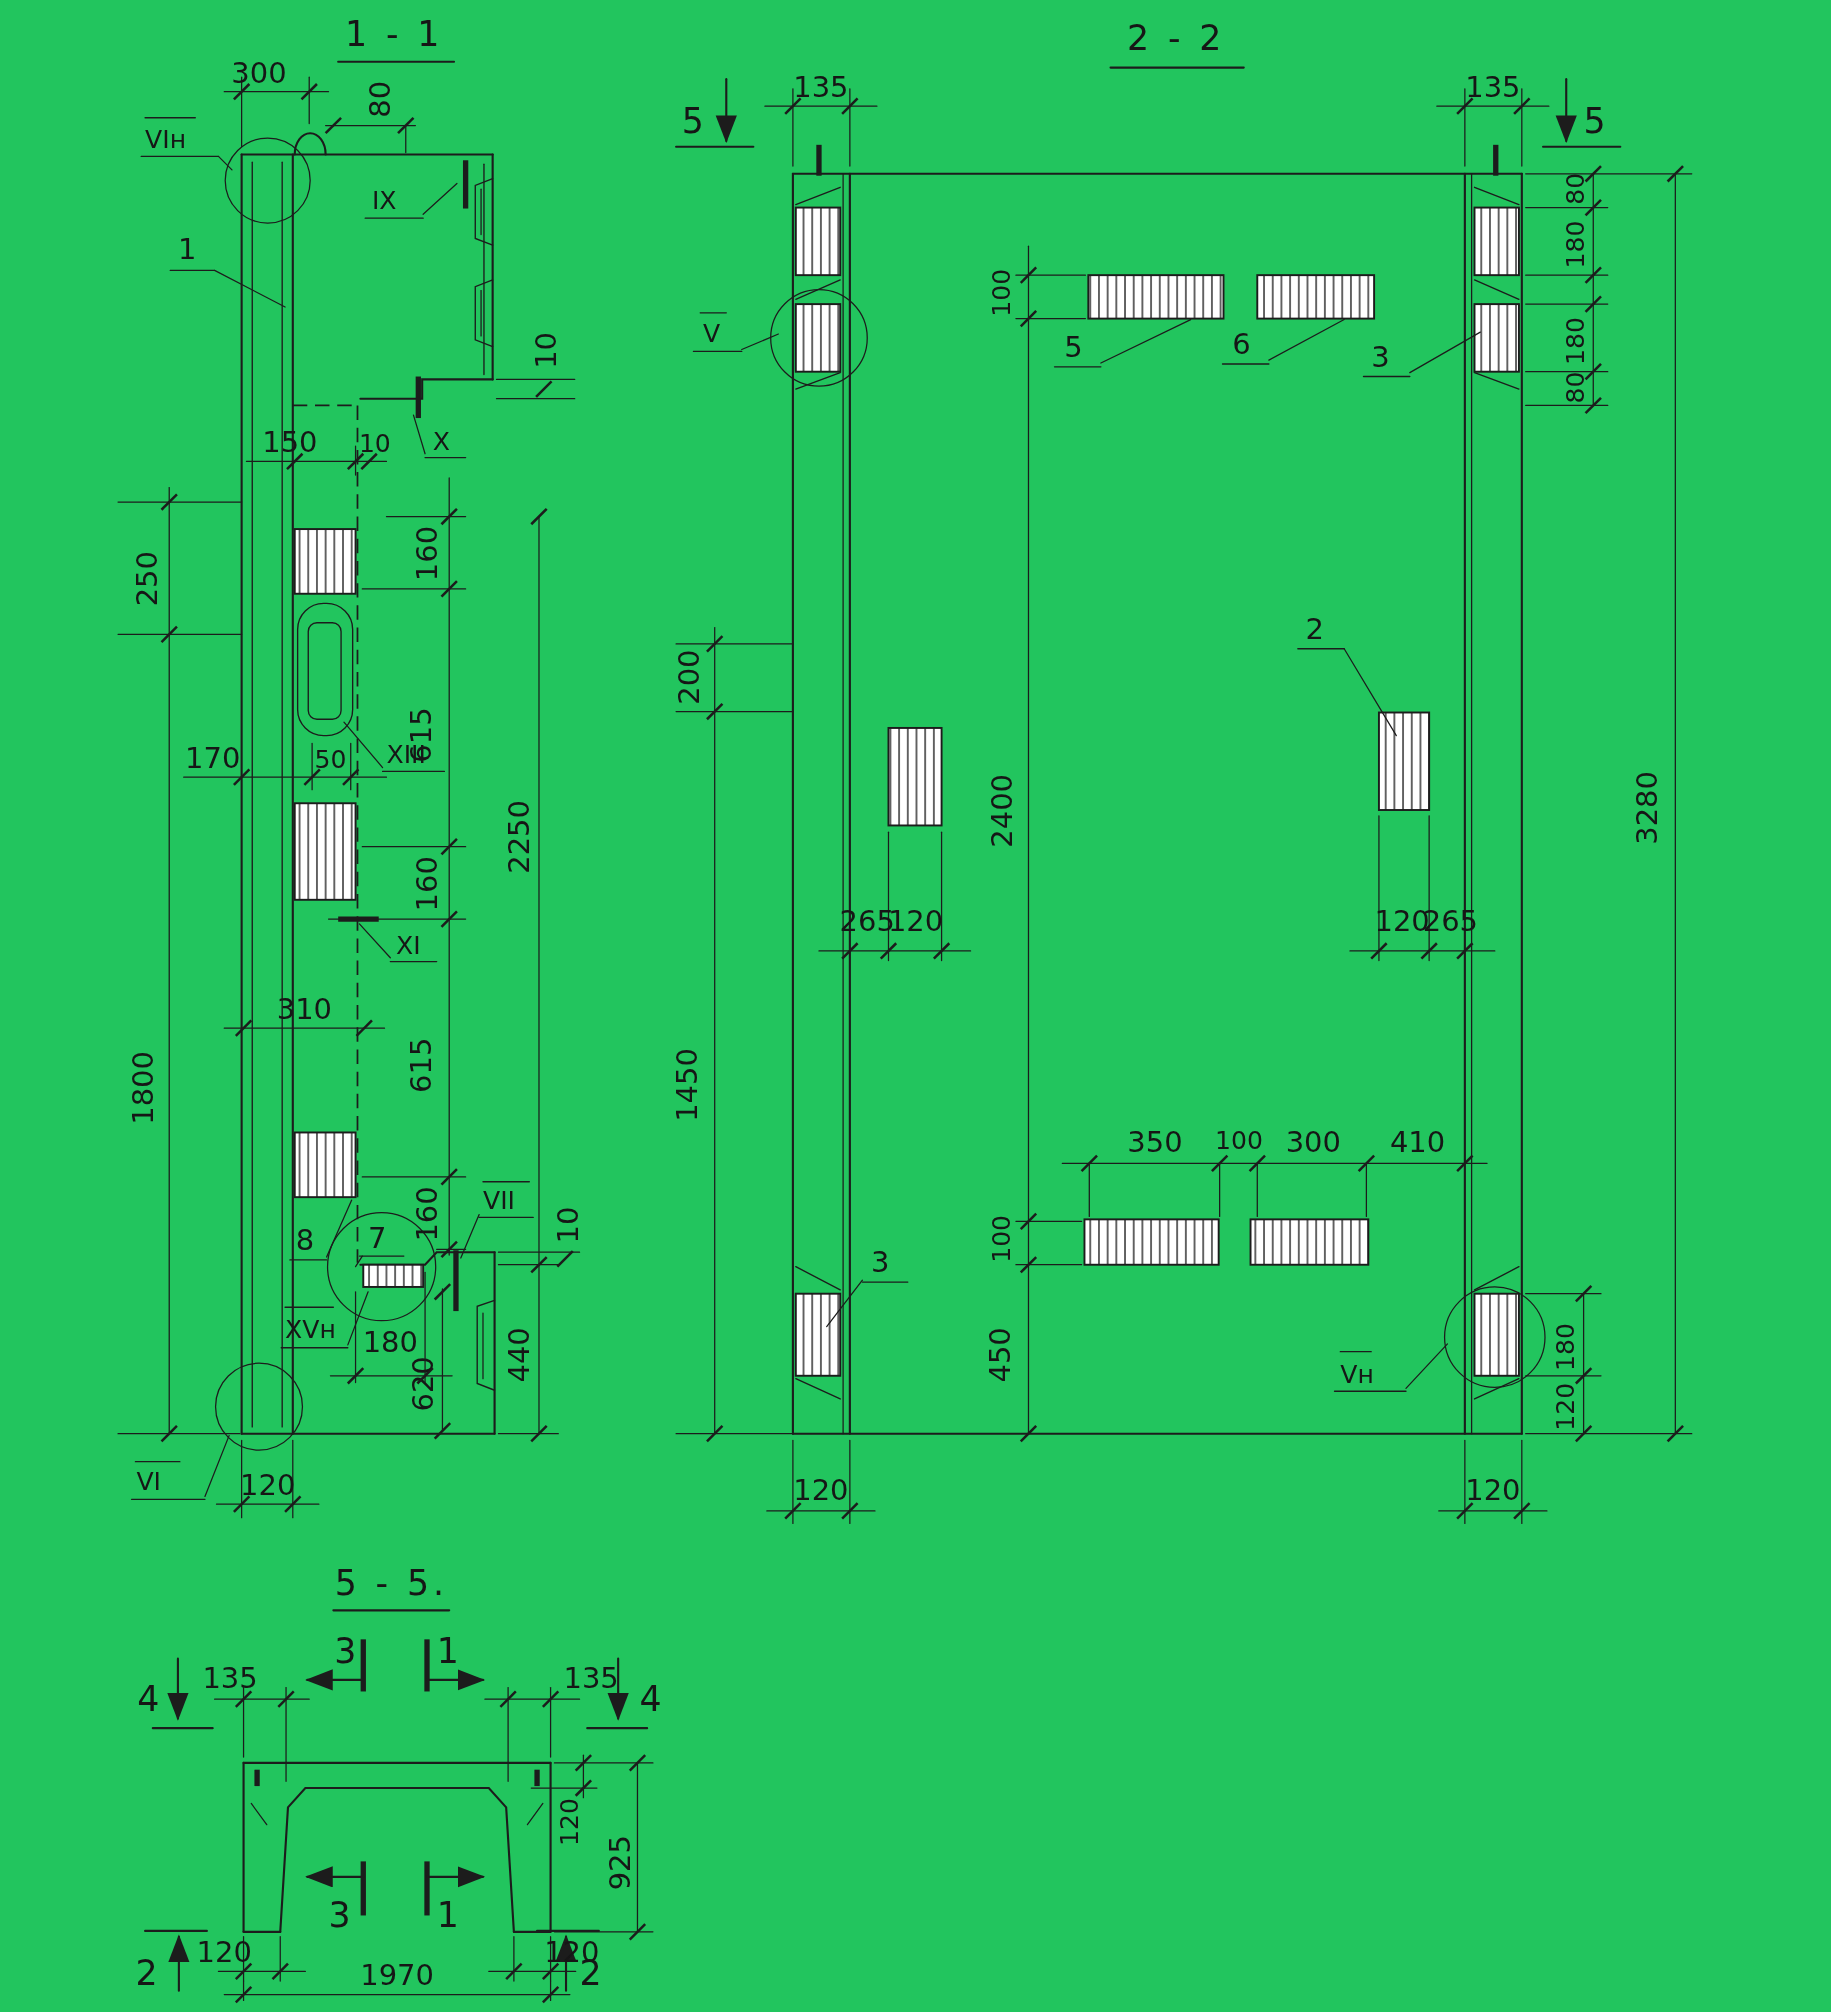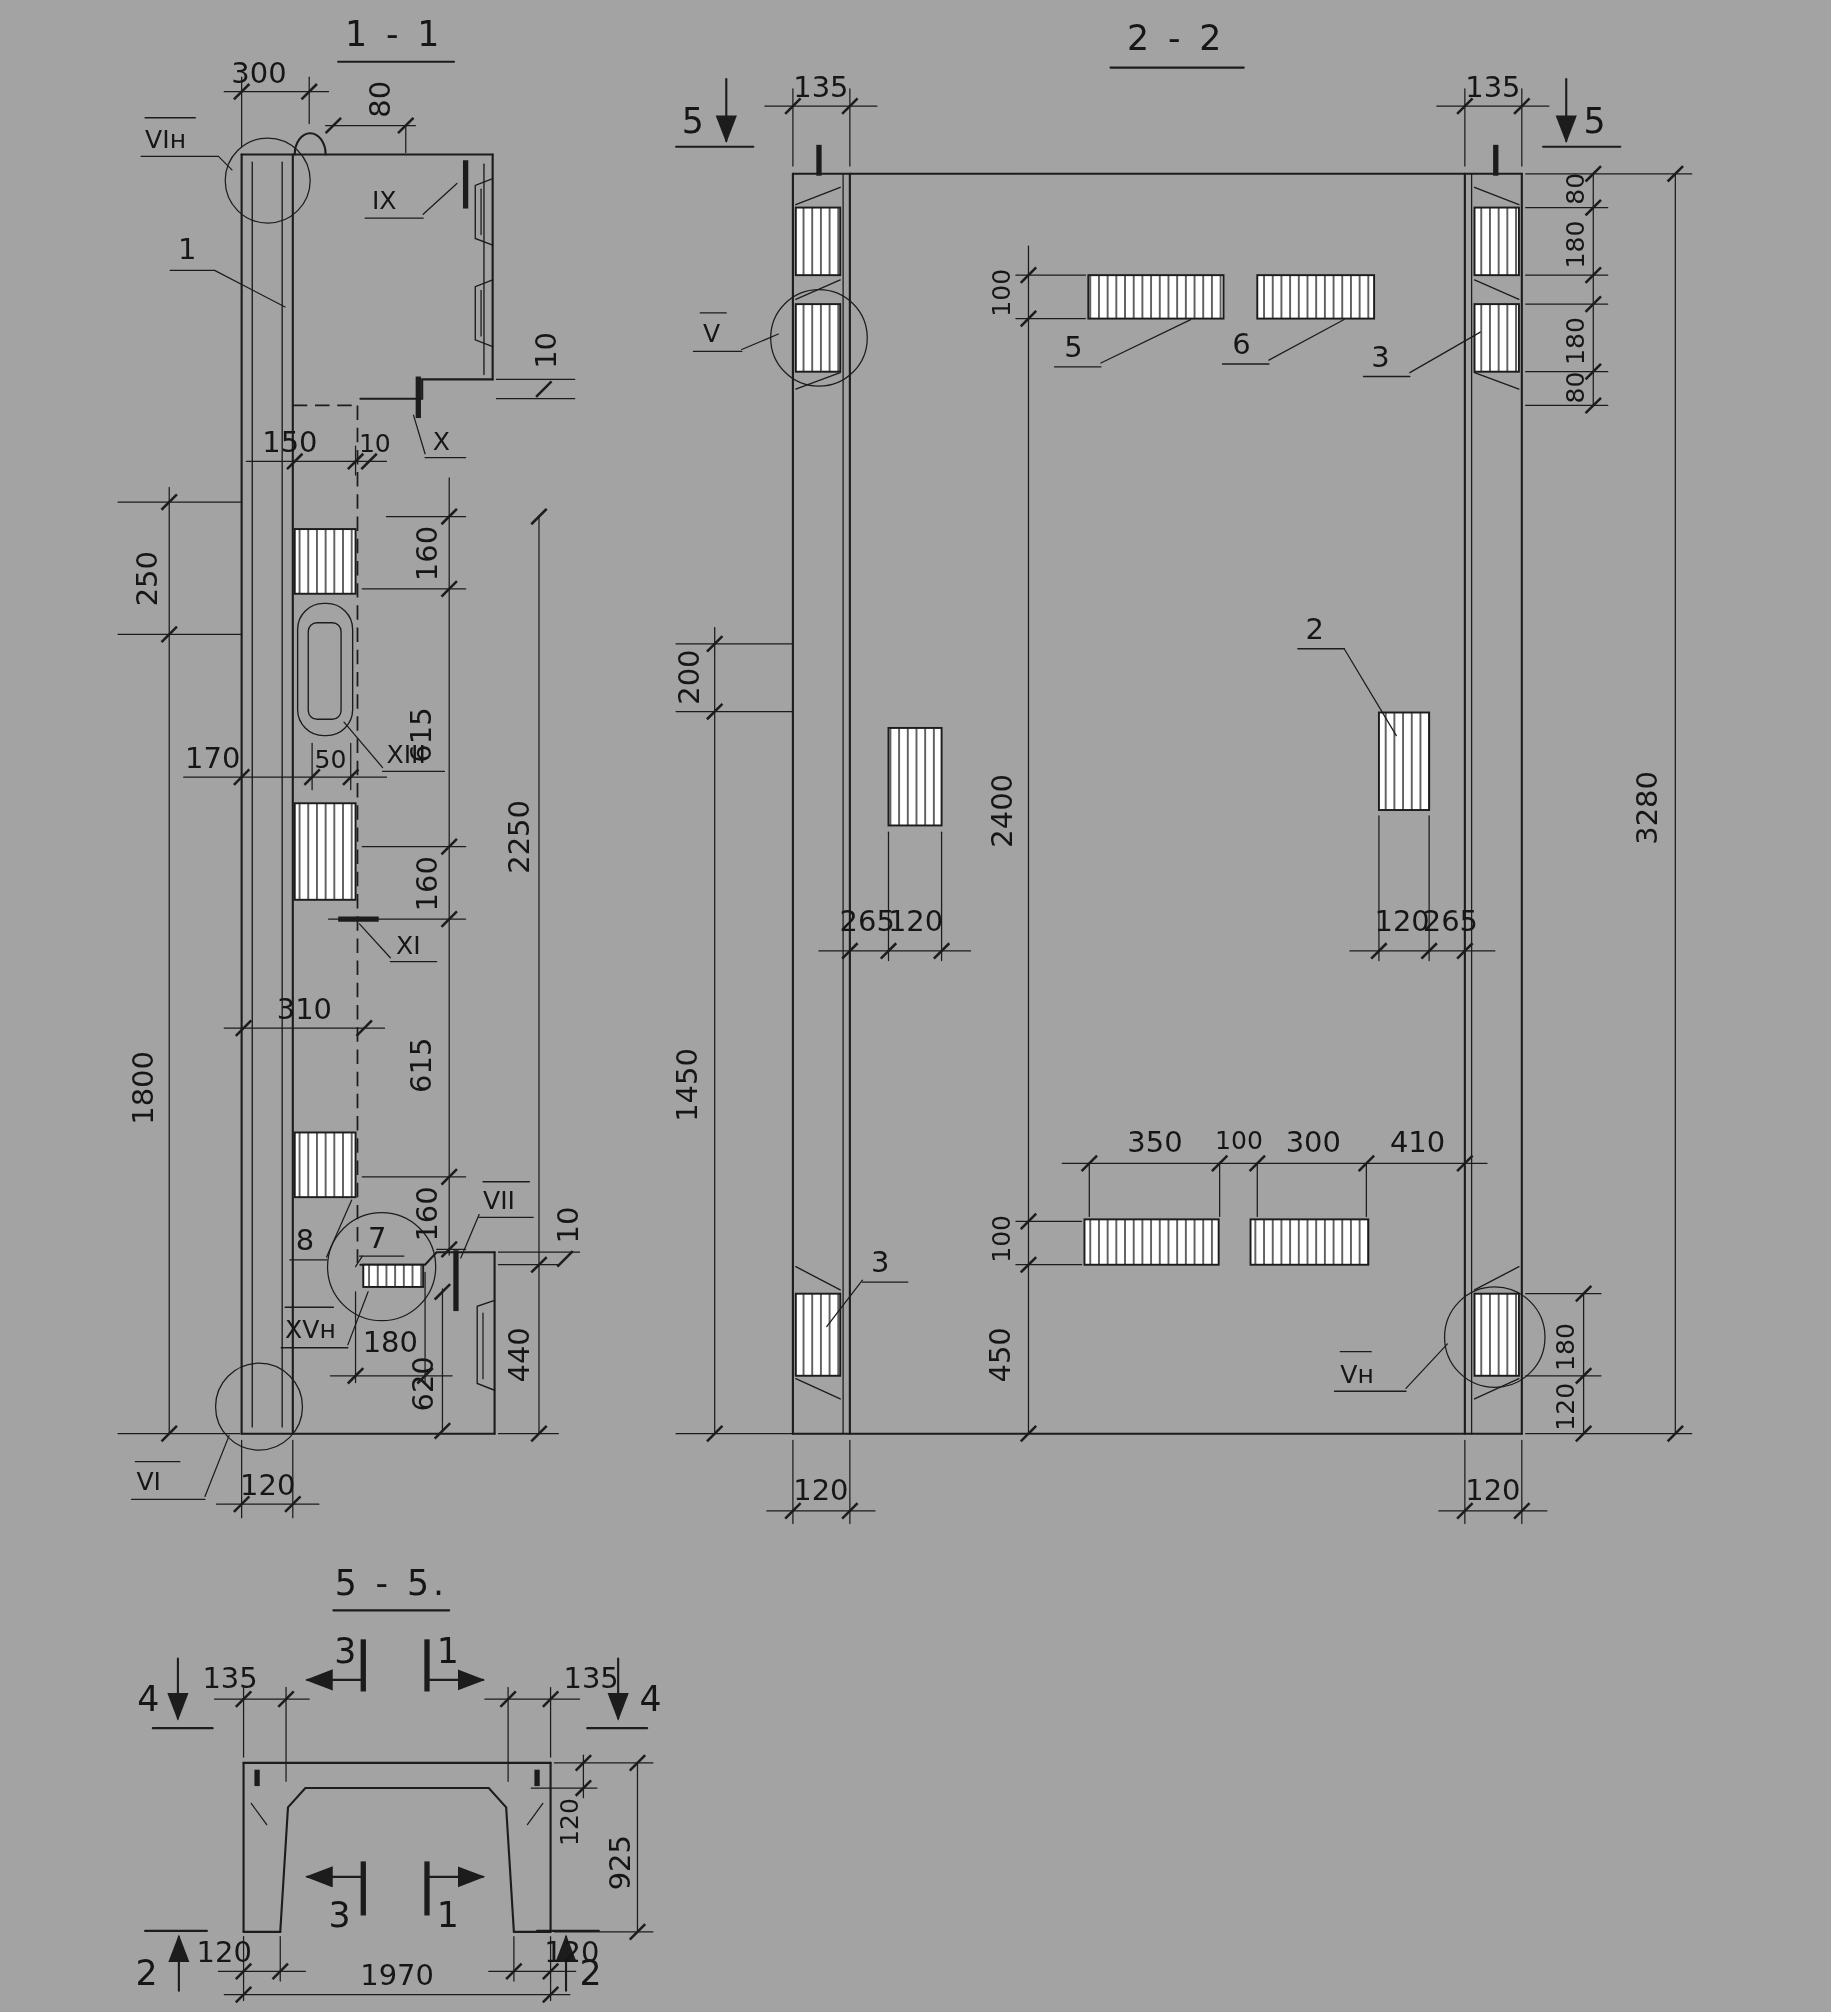--- a/index.html
+++ b/index.html
@@ -1,16 +1,16 @@
 <!DOCTYPE html>
 <html><head>
 <meta charset="utf-8">
 <style>
   html,body{margin:0;padding:0;background:#f2f2f0;}
-  .page{width:1832px;height:2012px;background:#a3a3a3;position:relative;margin:0 auto;
+  .page{width:1832px;height:2012px;background:#22c55e;position:relative;margin:0 auto;
         font-family:"DejaVu Sans",sans-serif;}
   svg{position:absolute;left:0;top:0;}
   .ln{stroke:#1c1c1c;fill:none;stroke-width:2.2;stroke-linecap:round;}
   .ln2{stroke:#1c1c1c;fill:none;stroke-width:1.4;stroke-linecap:round;}
   .thick{stroke:#1c1c1c;fill:none;stroke-width:5.5;stroke-linecap:butt;}
   .thin{stroke:#1c1c1c;fill:none;stroke-width:1.3;stroke-linecap:round;}
   .dash{stroke:#1c1c1c;fill:none;stroke-width:1.8;stroke-dasharray:15 8;}
   .tick{stroke:#1c1c1c;stroke-width:2.6;fill:none;}
   .txt{font-family:"DejaVu Sans",sans-serif;font-size:30px;fill:#161616;}
   .txts{font-family:"DejaVu Sans",sans-serif;font-size:26px;fill:#161616;}

